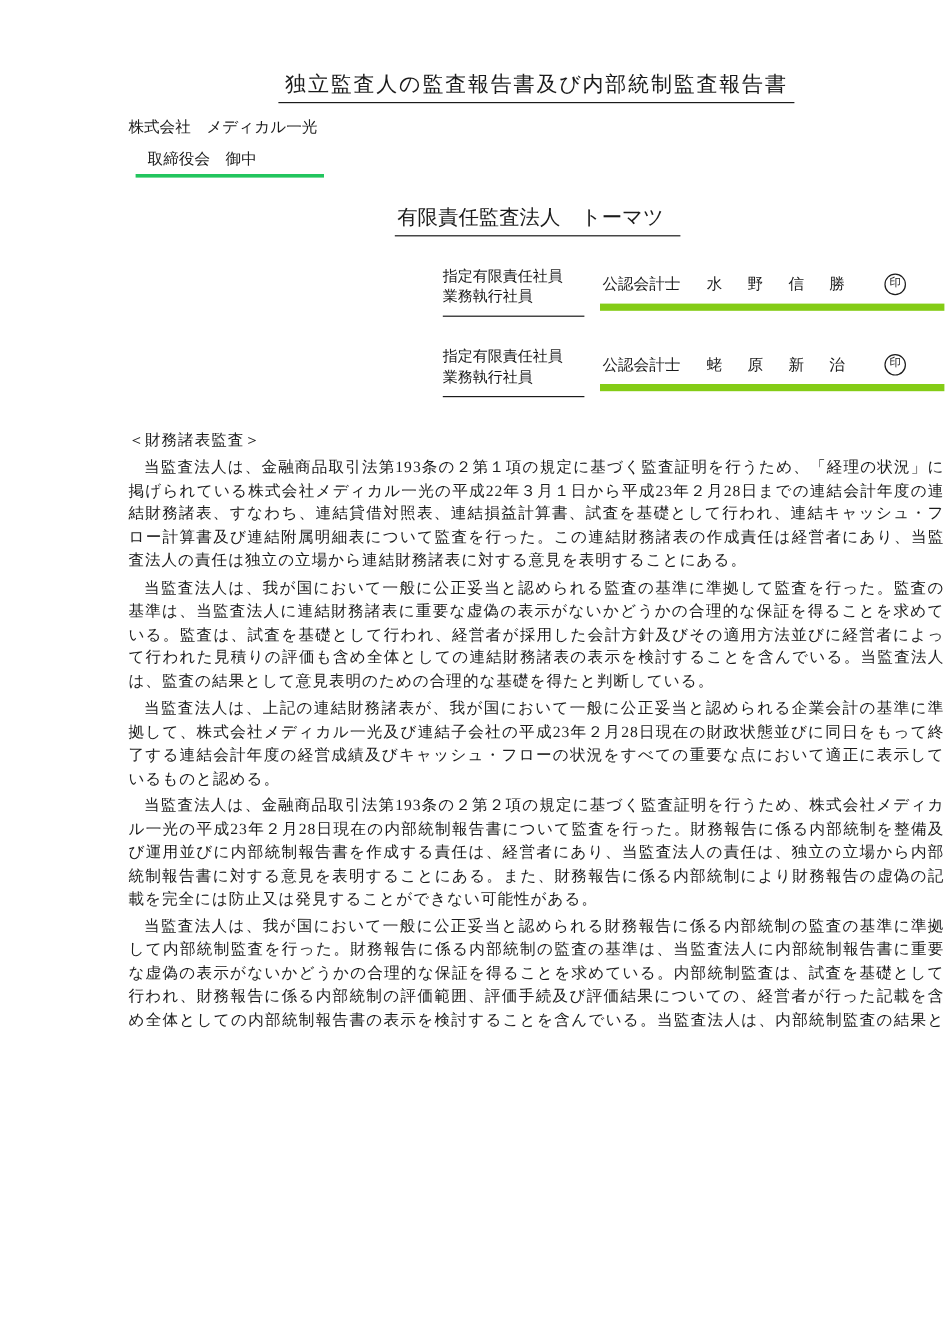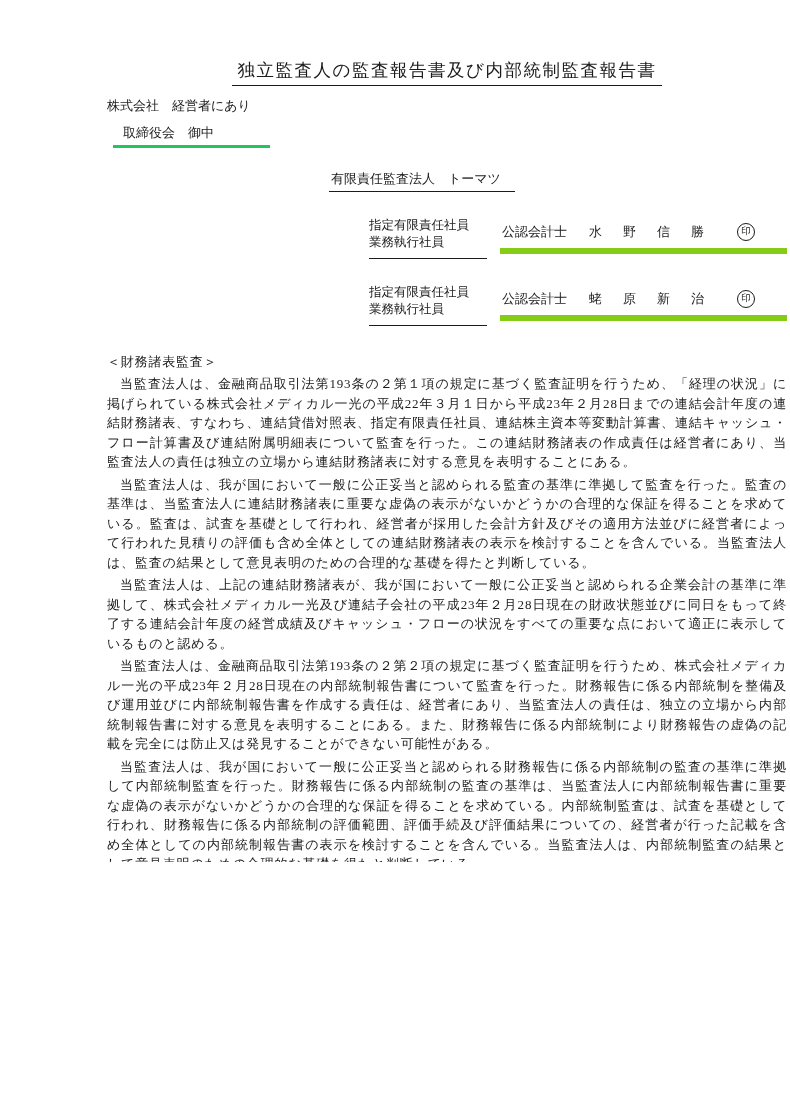--- a/index.html
+++ b/index.html
@@ -38,21 +38,21 @@
     padding: 0 4px 1px 12px;
   }
   .addressee { margin-top: 11px; font-size: 13px; }
   .board-row { margin-top: 9px; font-size: 13px; }
   .board {
     display: inline-block;
     border-bottom: 3px solid #22c55e;
     padding: 0 56px 3px 10px;
     margin-left: 6px;
   }
-  .firm-row { margin-top: 22px; margin-left: 222px; font-size: 13px; font-family: Liberation Mono, monospace; }
+  .firm-row { margin-top: 22px; margin-left: 222px; font-size: 17px; font-family: Liberation Mono, monospace; }
   .firm {
     display: inline-block;
     border-bottom: 1px solid #1b1b1b;
     padding: 0 14px 3px 2px;
   }
   .sig-row {
     display: flex;
     align-items: flex-start;
     margin-left: 262px;
     margin-top: 25px;
@@ -115,21 +115,21 @@
 </head>
 <body>
 
 <div class="page">
 
   <div class="doc-title-row">
     <span class="doc-title">独立監査人の監査報告書及び内部統制監査報告書</span>
   </div>
 
 
-  <div class="addressee">株式会社　経営者にあり</div>
+  <div class="addressee">株式会社　メディカル一光</div>
 
   <div class="board-row">
     <span class="board">取締役会　御中</span>
   </div>
 
   <div class="firm-row">
     <span class="firm">有限責任監査法人　トーマツ</span>
   </div>
 
   <div class="sig-row">
@@ -150,21 +150,21 @@
       <div>業務執行社員</div>
     </div>
     <div class="sig-name">
       <span>公認会計士</span>
       <span class="sig-person">蛯　原　新　治</span>
       <span class="seal">印</span>
     </div>
   </div>
 
   <div class="section-heading sec1-heading">＜財務諸表監査＞</div>
-  <p class="body">当監査法人は、金融商品取引法第193条の２第１項の規定に基づく監査証明を行うため、「経理の状況」に掲げられている株式会社メディカル一光の平成22年３月１日から平成23年２月28日までの連結会計年度の連結財務諸表、すなわち、連結貸借対照表、指定有限責任社員、連結株主資本等変動計算書、連結キャッシュ・フロー計算書及び連結附属明細表について監査を行った。この連結財務諸表の作成責任は経営者にあり、当監査法人の責任は独立の立場から連結財務諸表に対する意見を表明することにある。</p>
+  <p class="body">当監査法人は、金融商品取引法第193条の２第１項の規定に基づく監査証明を行うため、「経理の状況」に掲げられている株式会社メディカル一光の平成22年３月１日から平成23年２月28日までの連結会計年度の連結財務諸表、すなわち、連結貸借対照表、連結損益計算書、試査を基礎として行われ、連結キャッシュ・フロー計算書及び連結附属明細表について監査を行った。この連結財務諸表の作成責任は経営者にあり、当監査法人の責任は独立の立場から連結財務諸表に対する意見を表明することにある。</p>
   <p class="body">当監査法人は、我が国において一般に公正妥当と認められる監査の基準に準拠して監査を行った。監査の基準は、当監査法人に連結財務諸表に重要な虚偽の表示がないかどうかの合理的な保証を得ることを求めている。監査は、試査を基礎として行われ、経営者が採用した会計方針及びその適用方法並びに経営者によって行われた見積りの評価も含め全体としての連結財務諸表の表示を検討することを含んでいる。当監査法人は、監査の結果として意見表明のための合理的な基礎を得たと判断している。</p>
   <p class="body">当監査法人は、上記の連結財務諸表が、我が国において一般に公正妥当と認められる企業会計の基準に準拠して、株式会社メディカル一光及び連結子会社の平成23年２月28日現在の財政状態並びに同日をもって終了する連結会計年度の経営成績及びキャッシュ・フローの状況をすべての重要な点において適正に表示しているものと認める。</p>
 
   <p class="body">当監査法人は、金融商品取引法第193条の２第２項の規定に基づく監査証明を行うため、株式会社メディカル一光の平成23年２月28日現在の内部統制報告書について監査を行った。財務報告に係る内部統制を整備及び運用並びに内部統制報告書を作成する責任は、経営者にあり、当監査法人の責任は、独立の立場から内部統制報告書に対する意見を表明することにある。また、財務報告に係る内部統制により財務報告の虚偽の記載を完全には防止又は発見することができない可能性がある。</p>
   <p class="body">当監査法人は、我が国において一般に公正妥当と認められる財務報告に係る内部統制の監査の基準に準拠して内部統制監査を行った。財務報告に係る内部統制の監査の基準は、当監査法人に内部統制報告書に重要な虚偽の表示がないかどうかの合理的な保証を得ることを求めている。内部統制監査は、試査を基礎として行われ、財務報告に係る内部統制の評価範囲、評価手続及び評価結果についての、経営者が行った記載を含め全体としての内部統制報告書の表示を検討することを含んでいる。当監査法人は、内部統制監査の結果として意見表明のための合理的な基礎を得たと判断している。</p>
 
   <p class="body closing">会社と当監査法人又は業務執行社員との間には、公認会計士法の規定により記載すべき利害関係はない。</p>
 
   <div class="ijou-row">以　　上</div>
 

